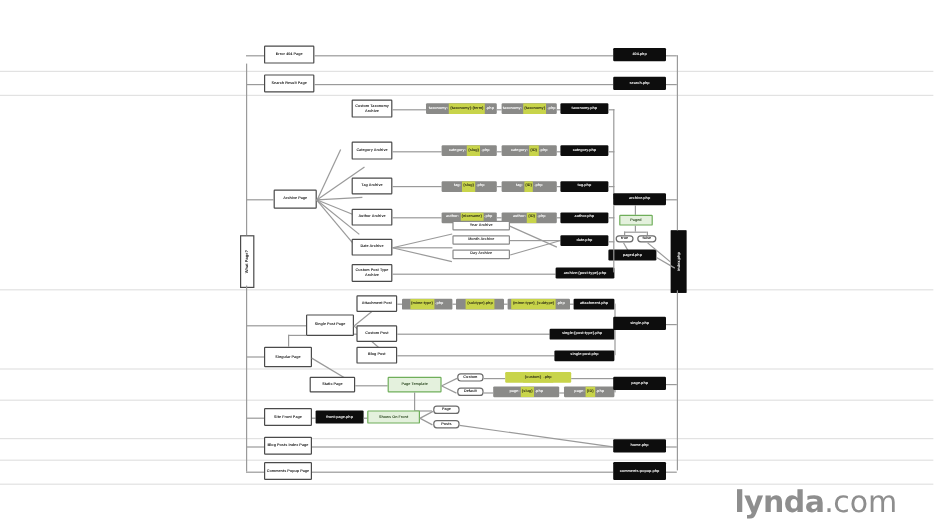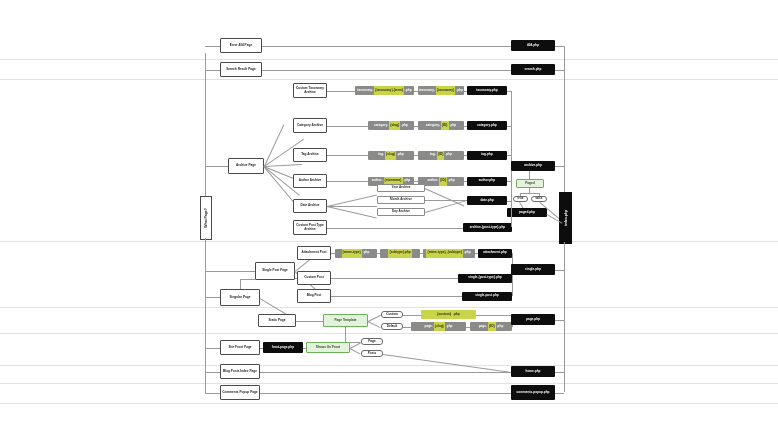--- a/index.html
+++ b/index.html
@@ -403,14 +403,15 @@
   <div class="ln lv" style="left:205px;top:238px;height:155px"></div>
   <div class="ln lh" style="left:205px;top:392.5px;width:15px"></div>
   <div class="ln lh" style="left:205px;top:371.5px;width:15px"></div>
   <div class="ln lh" style="left:205px;top:347.5px;width:15px"></div>
   <div class="ln lh" style="left:205px;top:297px;width:15px"></div>
   <div class="ln lh" style="left:205px;top:166px;width:23px"></div>
   <div class="ln lh" style="left:205px;top:69.5px;width:15px"></div>
   <div class="ln lh" style="left:205px;top:45.5px;width:15px"></div>
   <div class="ln lh" style="left:205px;top:271px;width:50px"></div>
 
+  <div id="logo"><span>lynda</span><span class="dot">.</span><span class="com">com</span></div>
 
 </div>
 
 </body></html>

